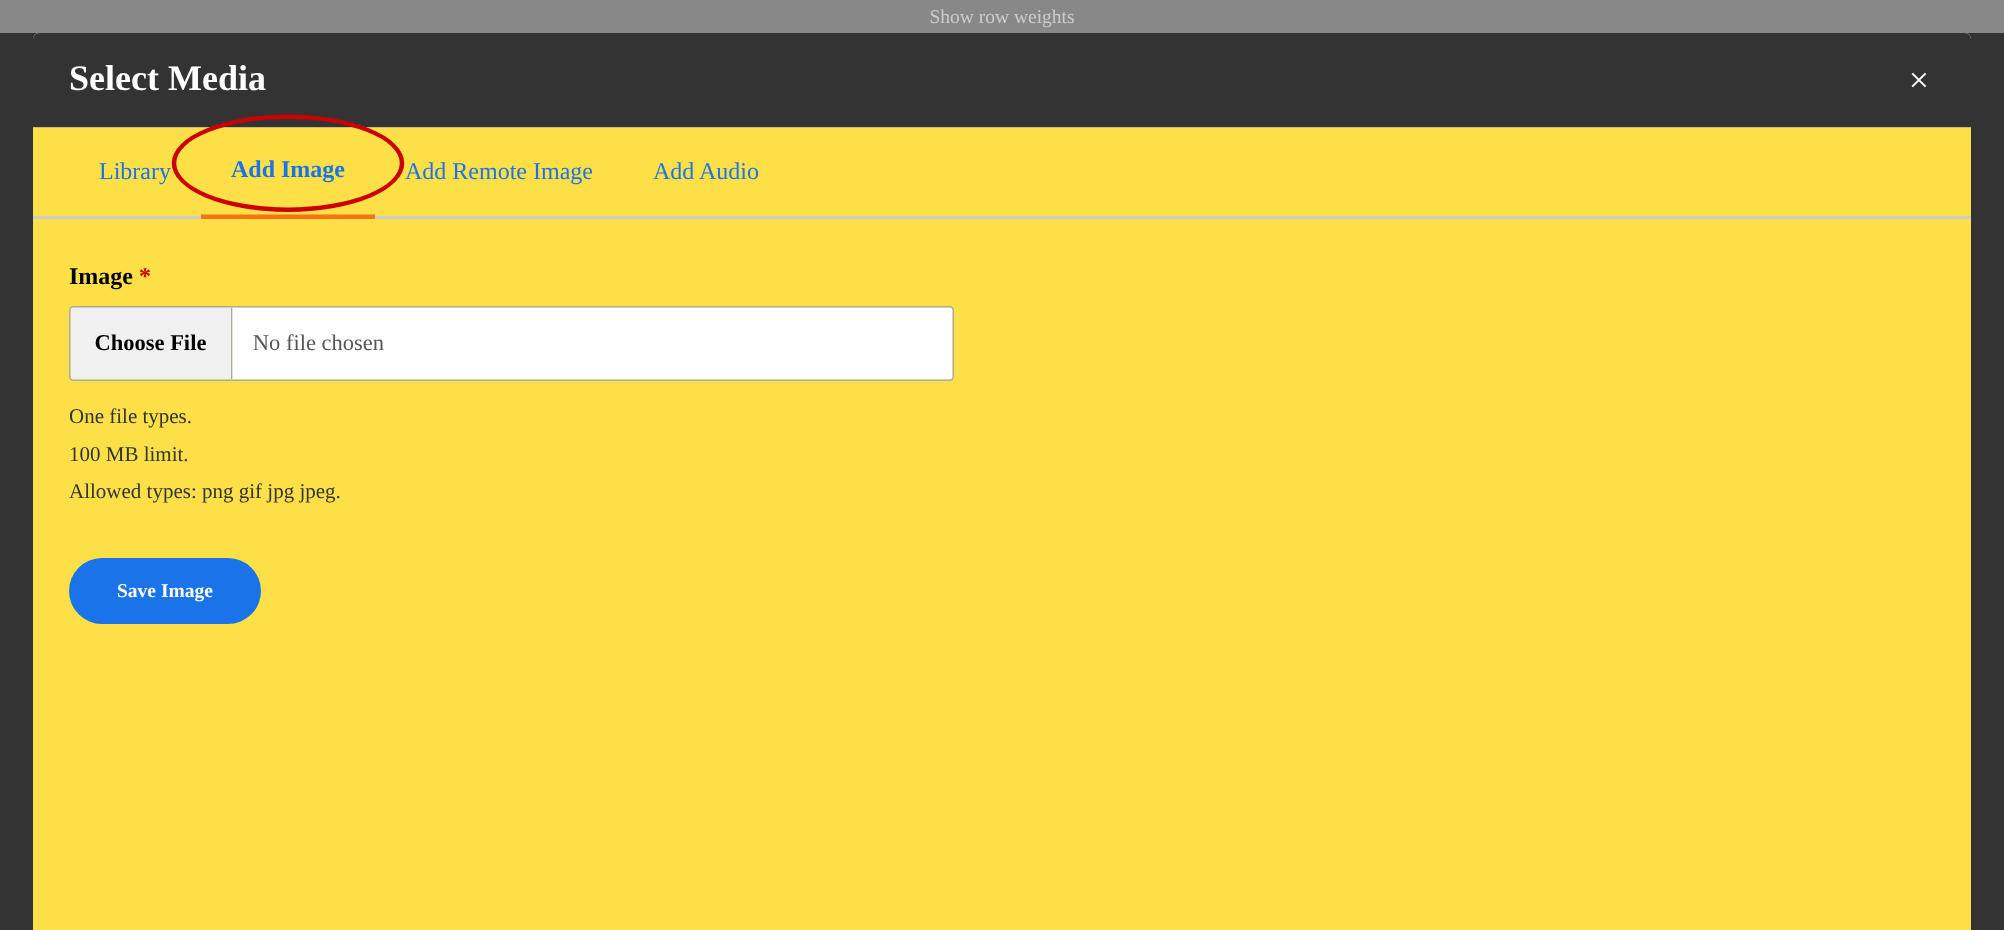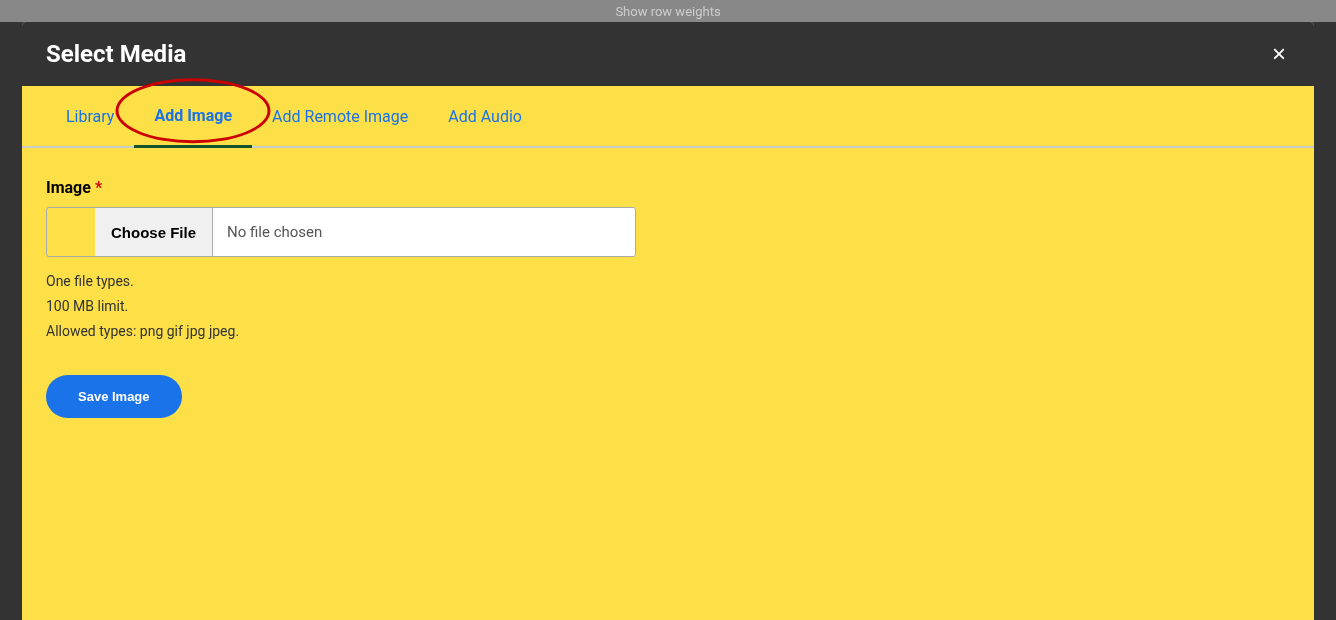--- a/index.html
+++ b/index.html
@@ -1,15 +1,15 @@
 <!DOCTYPE html>
 <html><head>
   <meta charset="utf-8">
   <style>
-    * { box-sizing: border-box; margin: 0; padding: 0; }
+    * { box-sizing: border-box; margin: 0; padding: 0; font-family: Liberation Serif, serif; }
 
     body {
       font-family: -apple-system, BlinkMacSystemFont, "Segoe UI", Roboto, sans-serif;
       background: #666;
       width: 1336px;
       height: 620px;
       overflow: hidden;
       position: relative;
     }
 
@@ -96,21 +96,21 @@
       font-size: 16px;
       color: #1a73e8;
       cursor: pointer;
       text-decoration: none;
       white-space: nowrap;
       position: relative;
     }
 
     .tab.active {
       font-weight: bold;
-      border-bottom: 3px solid #14532d;
+      border-bottom: 3px solid #f97316;
       margin-bottom: -2px;
     }
 
     .tab-add-image {
       position: relative;
     }
 
     .tab-highlight-circle {
       position: absolute;
       top: 50%;
@@ -145,21 +145,20 @@
 
     .file-input-wrapper {
       display: flex;
       align-items: stretch;
       border: 1px solid #aaa;
       border-radius: 3px;
       width: 590px;
       height: 50px;
       overflow: hidden;
       margin-bottom: 12px;
-      padding-left: 48px;
     }
 
     .choose-file-btn {
       background: #f0f0f0;
       border: none;
       border-right: 1px solid #aaa;
       padding: 0 16px;
       font-size: 15px;
       font-weight: bold;
       cursor: pointer;

